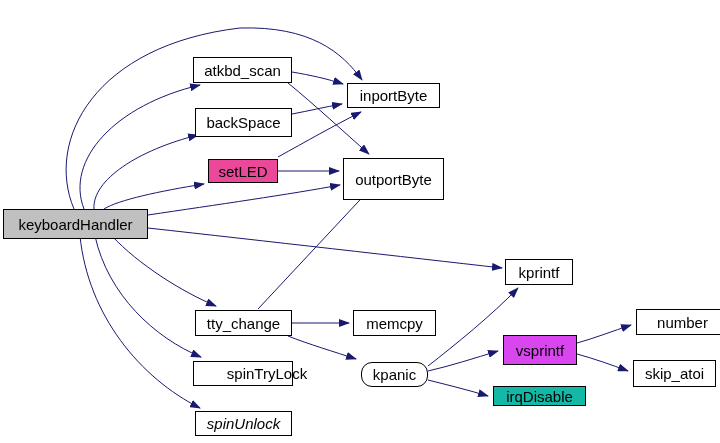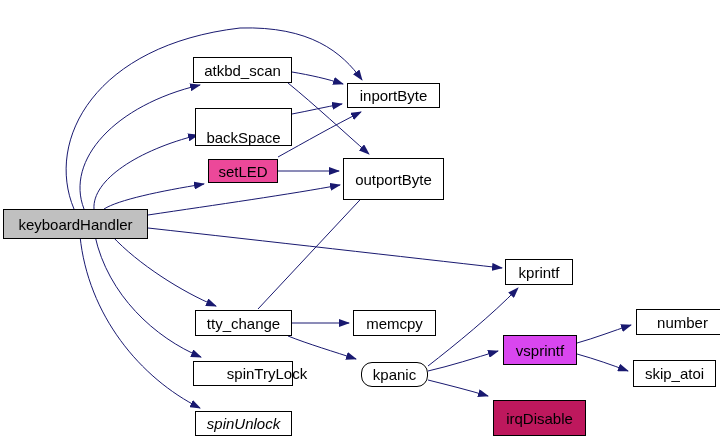--- a/index.html
+++ b/index.html
@@ -83,21 +83,21 @@
         <path class="edge" d="M 577,354 C 595,359 612,365 628,371" stroke="#191970" marker-end="url(#arrowhead)"></path>
       </g>
   </svg>
   <div id="nodes">
       <div class="node root" style="left: 3px; top: 209px; width: 145px; height: 30px; background: rgb(192, 192, 192); border-color: rgb(0, 0, 0);">
         <span>keyboardHandler</span>
       </div>
       <div class="node" style="left: 193px; top: 57px; width: 99px; height: 26px; background: rgb(255, 255, 255); border-color: rgb(0, 0, 0);">
         <span>atkbd_scan</span>
       </div>
-      <div class="node" style="left: 195px; top: 108px; width: 97px; height: 38px; background: rgb(255, 255, 255); border-color: rgb(0, 0, 0); align-items: flex-end;">
+      <div class="node" style="left: 195px; top: 108px; width: 97px; height: 29px; background: rgb(255, 255, 255); border-color: rgb(0, 0, 0);">
         <span>backSpace</span>
       </div>
       <div class="node" style="left: 208px; top: 159px; width: 70px; height: 24px; background: #ec4899; border-color: rgb(0, 0, 0);">
         <span>setLED</span>
       </div>
       <div class="node" style="left: 347px; top: 83px; width: 93px; height: 25px; background: rgb(255, 255, 255); border-color: rgb(0, 0, 0);">
         <span>inportByte</span>
       </div>
       <div class="node" style="left: 343px; top: 158px; width: 101px; height: 42px; background: rgb(255, 255, 255); border-color: rgb(0, 0, 0);">
         <span>outportByte</span>
@@ -116,21 +116,21 @@
       </div>
       <div class="node" style="left: 195px; top: 411px; width: 97px; height: 25px; background: rgb(255, 255, 255); border-color: rgb(0, 0, 0); font-style: italic;">
         <span>spinUnlock</span>
       </div>
       <div class="node" style="left: 361px; top: 362px; width: 67px; height: 25px; background: rgb(255, 255, 255); border-color: rgb(0, 0, 0); border-radius: 11px;">
         <span>kpanic</span>
       </div>
       <div class="node" style="left: 503px; top: 335px; width: 74px; height: 30px; background: #d946ef; border-color: rgb(0, 0, 0);">
         <span>vsprintf</span>
       </div>
-      <div class="node" style="left: 493px; top: 400px; width: 93px; height: 36px; background: #be185d; border-color: rgb(0, 0, 0);">
+      <div class="node" style="left: 493px; top: 386px; width: 93px; height: 20px; background: #14b8a6; border-color: rgb(0, 0, 0);">
         <span>irqDisable</span>
       </div>
       <div class="node" style="left: 636px; top: 309px; width: 93px; height: 26px; background: rgb(255, 255, 255); border-color: rgb(0, 0, 0);">
         <span>number</span>
       </div>
       <div class="node" style="left: 633px; top: 360px; width: 83px; height: 27px; background: rgb(255, 255, 255); border-color: rgb(0, 0, 0);">
         <span>skip_atoi</span>
       </div>
     </div>
 </div>

